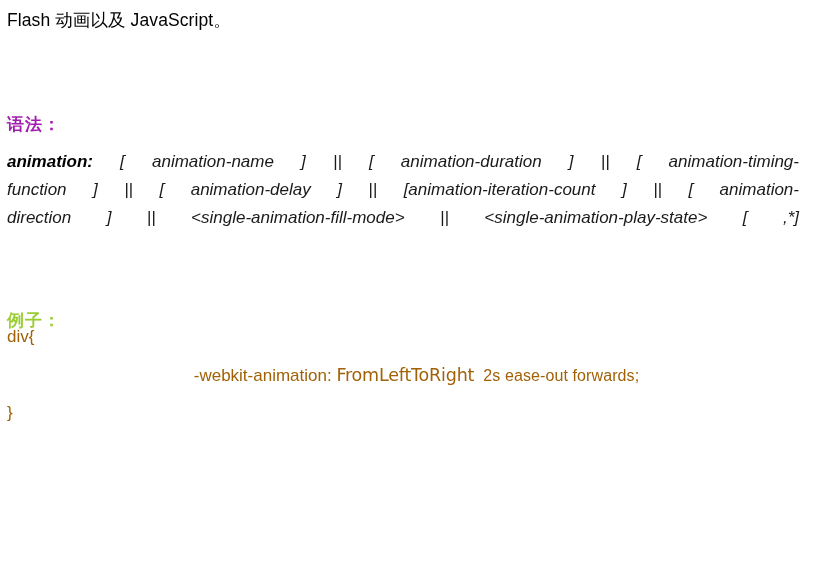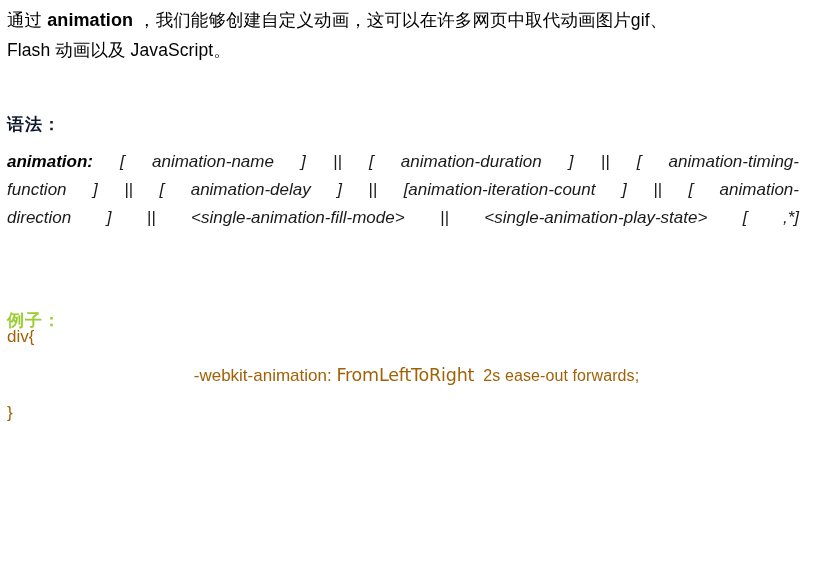--- a/index.html
+++ b/index.html
@@ -109,25 +109,24 @@
     font-size: 16px;
     letter-spacing: 0.1px;
   }
 </style>
 </head>
 <body style="background: rgb(255, 255, 255);">
 
 <div class="page">
 
   <div class="intro">
-    <span class="line"><span>通过 </span><b>animation</b><span> ，我们能够创建自定义动画，这可以在许多网页中取代动画图片gif、</span></span>
     <span class="line">Flash 动画以及 JavaScript。</span>
   </div>
 
-  <div class="sec-heading" id="heading-syntax" style="color: #0f172a;">语法：</div>
+  <div class="sec-heading" id="heading-syntax" style="color: #a21caf;">语法：</div>
 
   <div class="syntax-block">
     <span class="sline"><span class="prop">animation:</span><span> [ animation-name ] || [ animation-duration ] || [ animation-timing-</span></span>
     <span class="sline">function ] || [ animation-delay ] || [animation-iteration-count ] || [ animation-</span>
     <span class="sline last">direction ] || &lt;single-animation-fill-mode&gt; || &lt;single-animation-play-state&gt; [ ,*]</span>
   </div>
 
   <div class="sec-heading" id="heading-example" style="color: rgb(154, 205, 50);">例子：</div>
 
   <div class="code-block">

